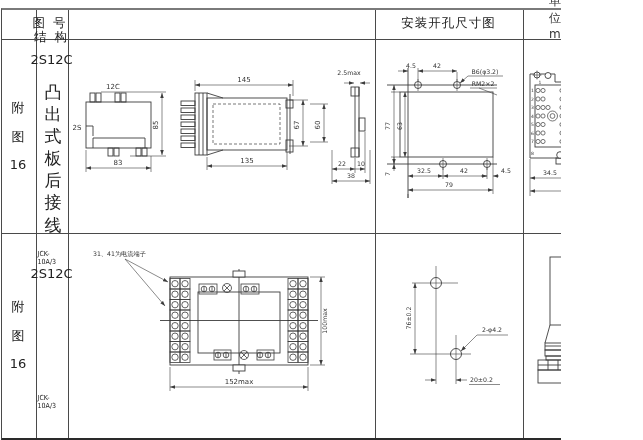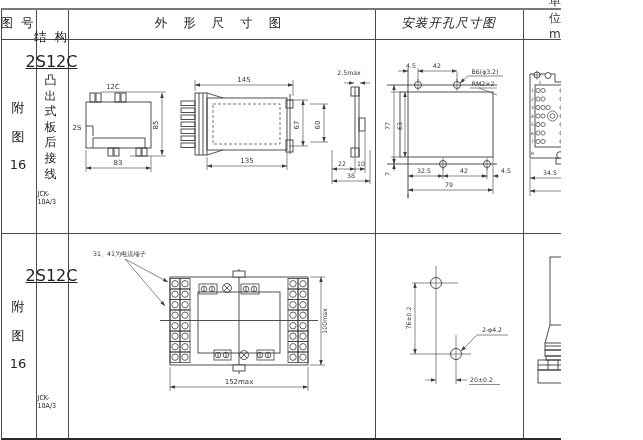--- a/index.html
+++ b/index.html
@@ -9,22 +9,22 @@
   .tbl{position:absolute;left:1px;top:8px;width:639px;height:428px;
        border:1px solid #4a4a4a;border-top:2px solid #7a7a7a;border-bottom:3px solid #2a2a2a;}
   .vline,.hline{position:absolute;background:#4a4a4a;}
   .vline{width:1px;}
   .hline{height:1px;}
   .cell{position:absolute;display:flex;align-items:center;justify-content:center;
         font-size:12.5px;color:#222;letter-spacing:2px;white-space:nowrap;}
   .figcell{position:absolute;display:flex;flex-direction:column;align-items:center;
            justify-content:center;gap:11px;font-size:13px;color:#222;}
   .structcell{position:absolute;display:flex;flex-direction:column;align-items:center;}
-  .model{font-size:16px;letter-spacing:0;text-decoration:underline;}
-  .desc{width:14px;word-break:break-all;text-align:left;font-size:12px;line-height:1.3;margin:2px 0;}
+  .model{font-size:13px;letter-spacing:0;}
+  .desc{width:14px;word-break:break-all;text-align:left;font-size:17px;line-height:1.3;margin:14px 0;}
   .rtype{font-size:7px;margin-top:auto;letter-spacing:0;transform:scaleX(.9);}
   svg{position:absolute;overflow:visible;}
   svg text{font-family:"DejaVu Sans","Liberation Sans",sans-serif;fill:#333;}
   .ln{stroke:#3c3c3c;stroke-width:0.9;fill:none;}
   .fl{stroke:#3c3c3c;stroke-width:0.9;fill:#fff;}
   .dm{stroke:#3c3c3c;stroke-width:0.6;fill:none;}
   .dsh{stroke:#3c3c3c;stroke-width:0.7;fill:none;stroke-dasharray:3 2;}
   .t7{font-size:7px;}
   .t6{font-size:6.2px;}
   .t5{font-size:5px;}
@@ -47,24 +47,23 @@
 
   <div class="tbl">
     <div class="vline" style="left:34px;top:0;height:428px;"></div>
     <div class="vline" style="left:66px;top:0;height:428px;"></div>
     <div class="vline" style="left:373px;top:0;height:428px;"></div>
     <div class="vline" style="left:521px;top:0;height:428px;"></div>
     <div class="hline" style="left:0;top:29px;width:639px;"></div>
     <div class="hline" style="left:0;top:223px;width:639px;"></div>
   </div>
 
-  <div class="cell" style="left:1px;top:9px;width:34px;height:29px;">图 号</div>
+  <div class="cell" style="left:1px;top:9px;width:34px;height:29px;padding-left:32px;">图 号</div>
   <div class="cell" style="left:36px;top:23px;width:31px;height:29px;">结 构</div>
-  <div class="cell" style="left:68px;top:9px;width:306px;height:29px;letter-spacing:6px;">外 形 尺 寸 图</div>
-  <div class="cell" style="left:375px;top:9px;width:147px;height:29px;letter-spacing:1px;font-style:italic;">安装开孔尺寸图</div>
+  <div class="cell" style="left:375px;top:9px;width:147px;height:29px;letter-spacing:1px;">安装开孔尺寸图</div>
 
   <div class="figcell" style="left:1px;top:38px;width:34px;height:194px;">
     <span>附</span>
     <span>图</span>
     <span>16</span>
   </div>
   <div class="structcell" style="left:36px;top:38px;width:31px;height:194px;padding:14px 0 26px 0;box-sizing:border-box;">
     <span class="model">2S12C</span>
     <span class="desc">凸出式板后接线</span>
     <span class="rtype">JCK-10A/3</span>

